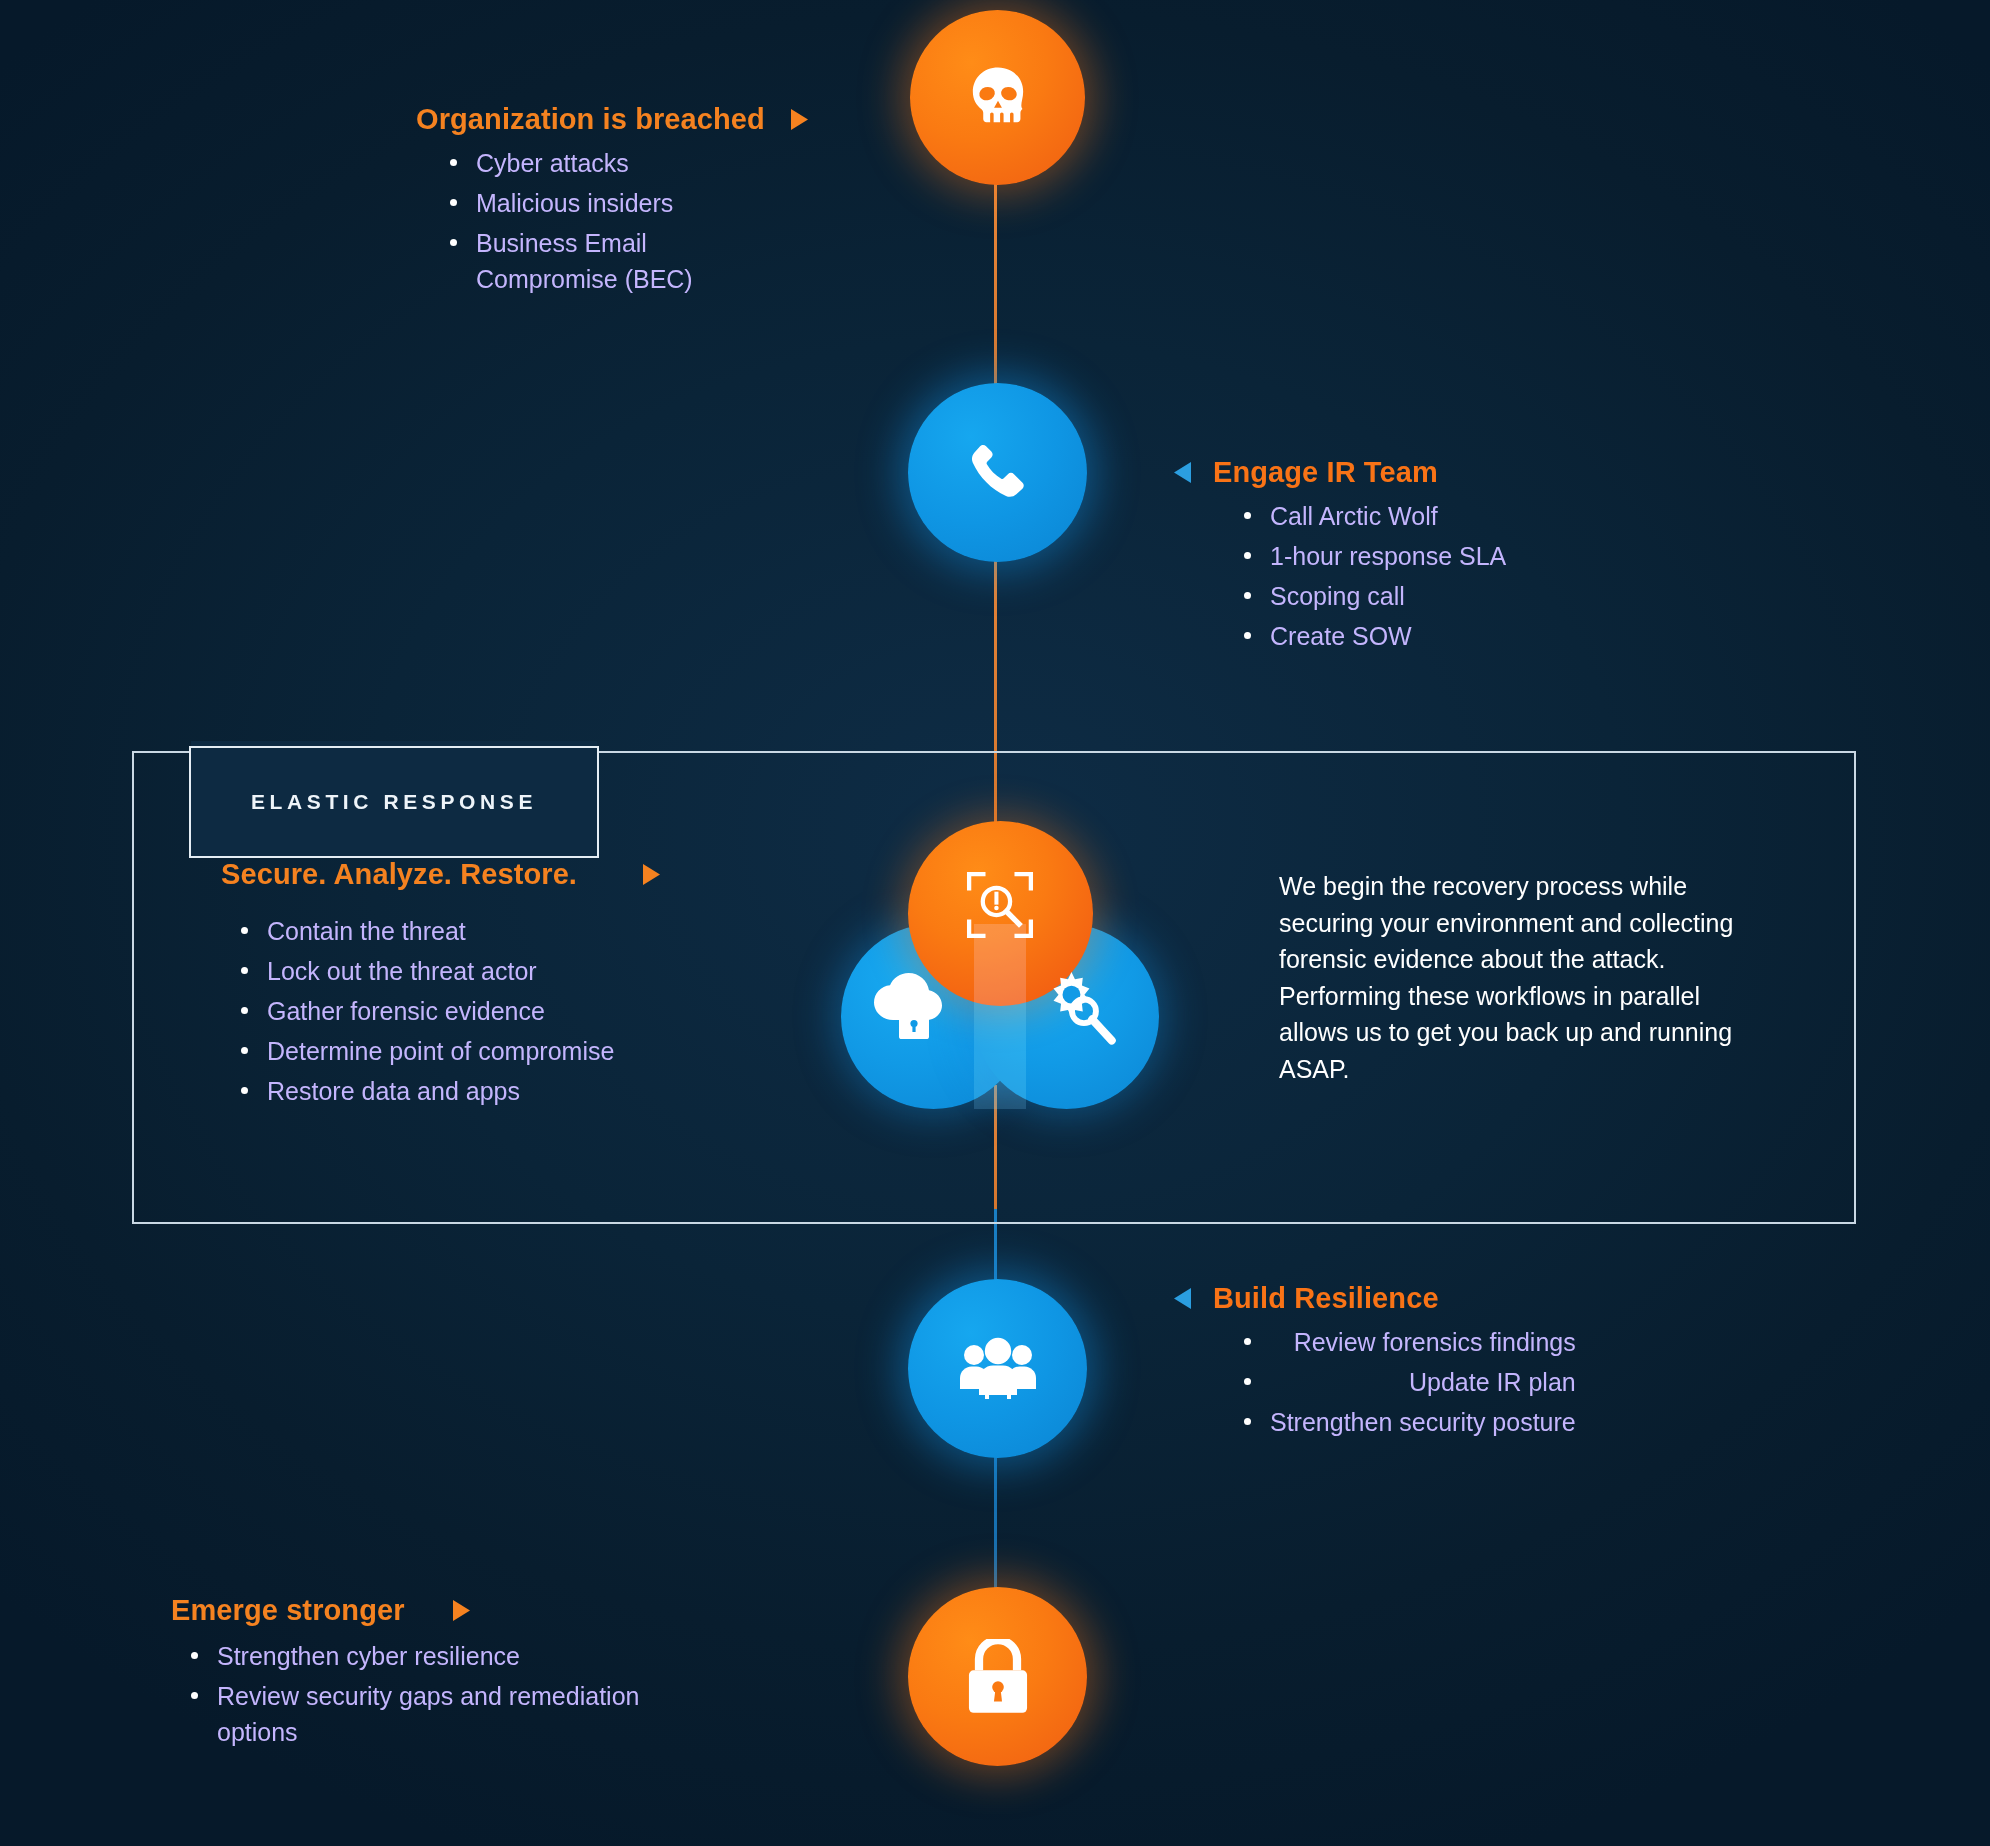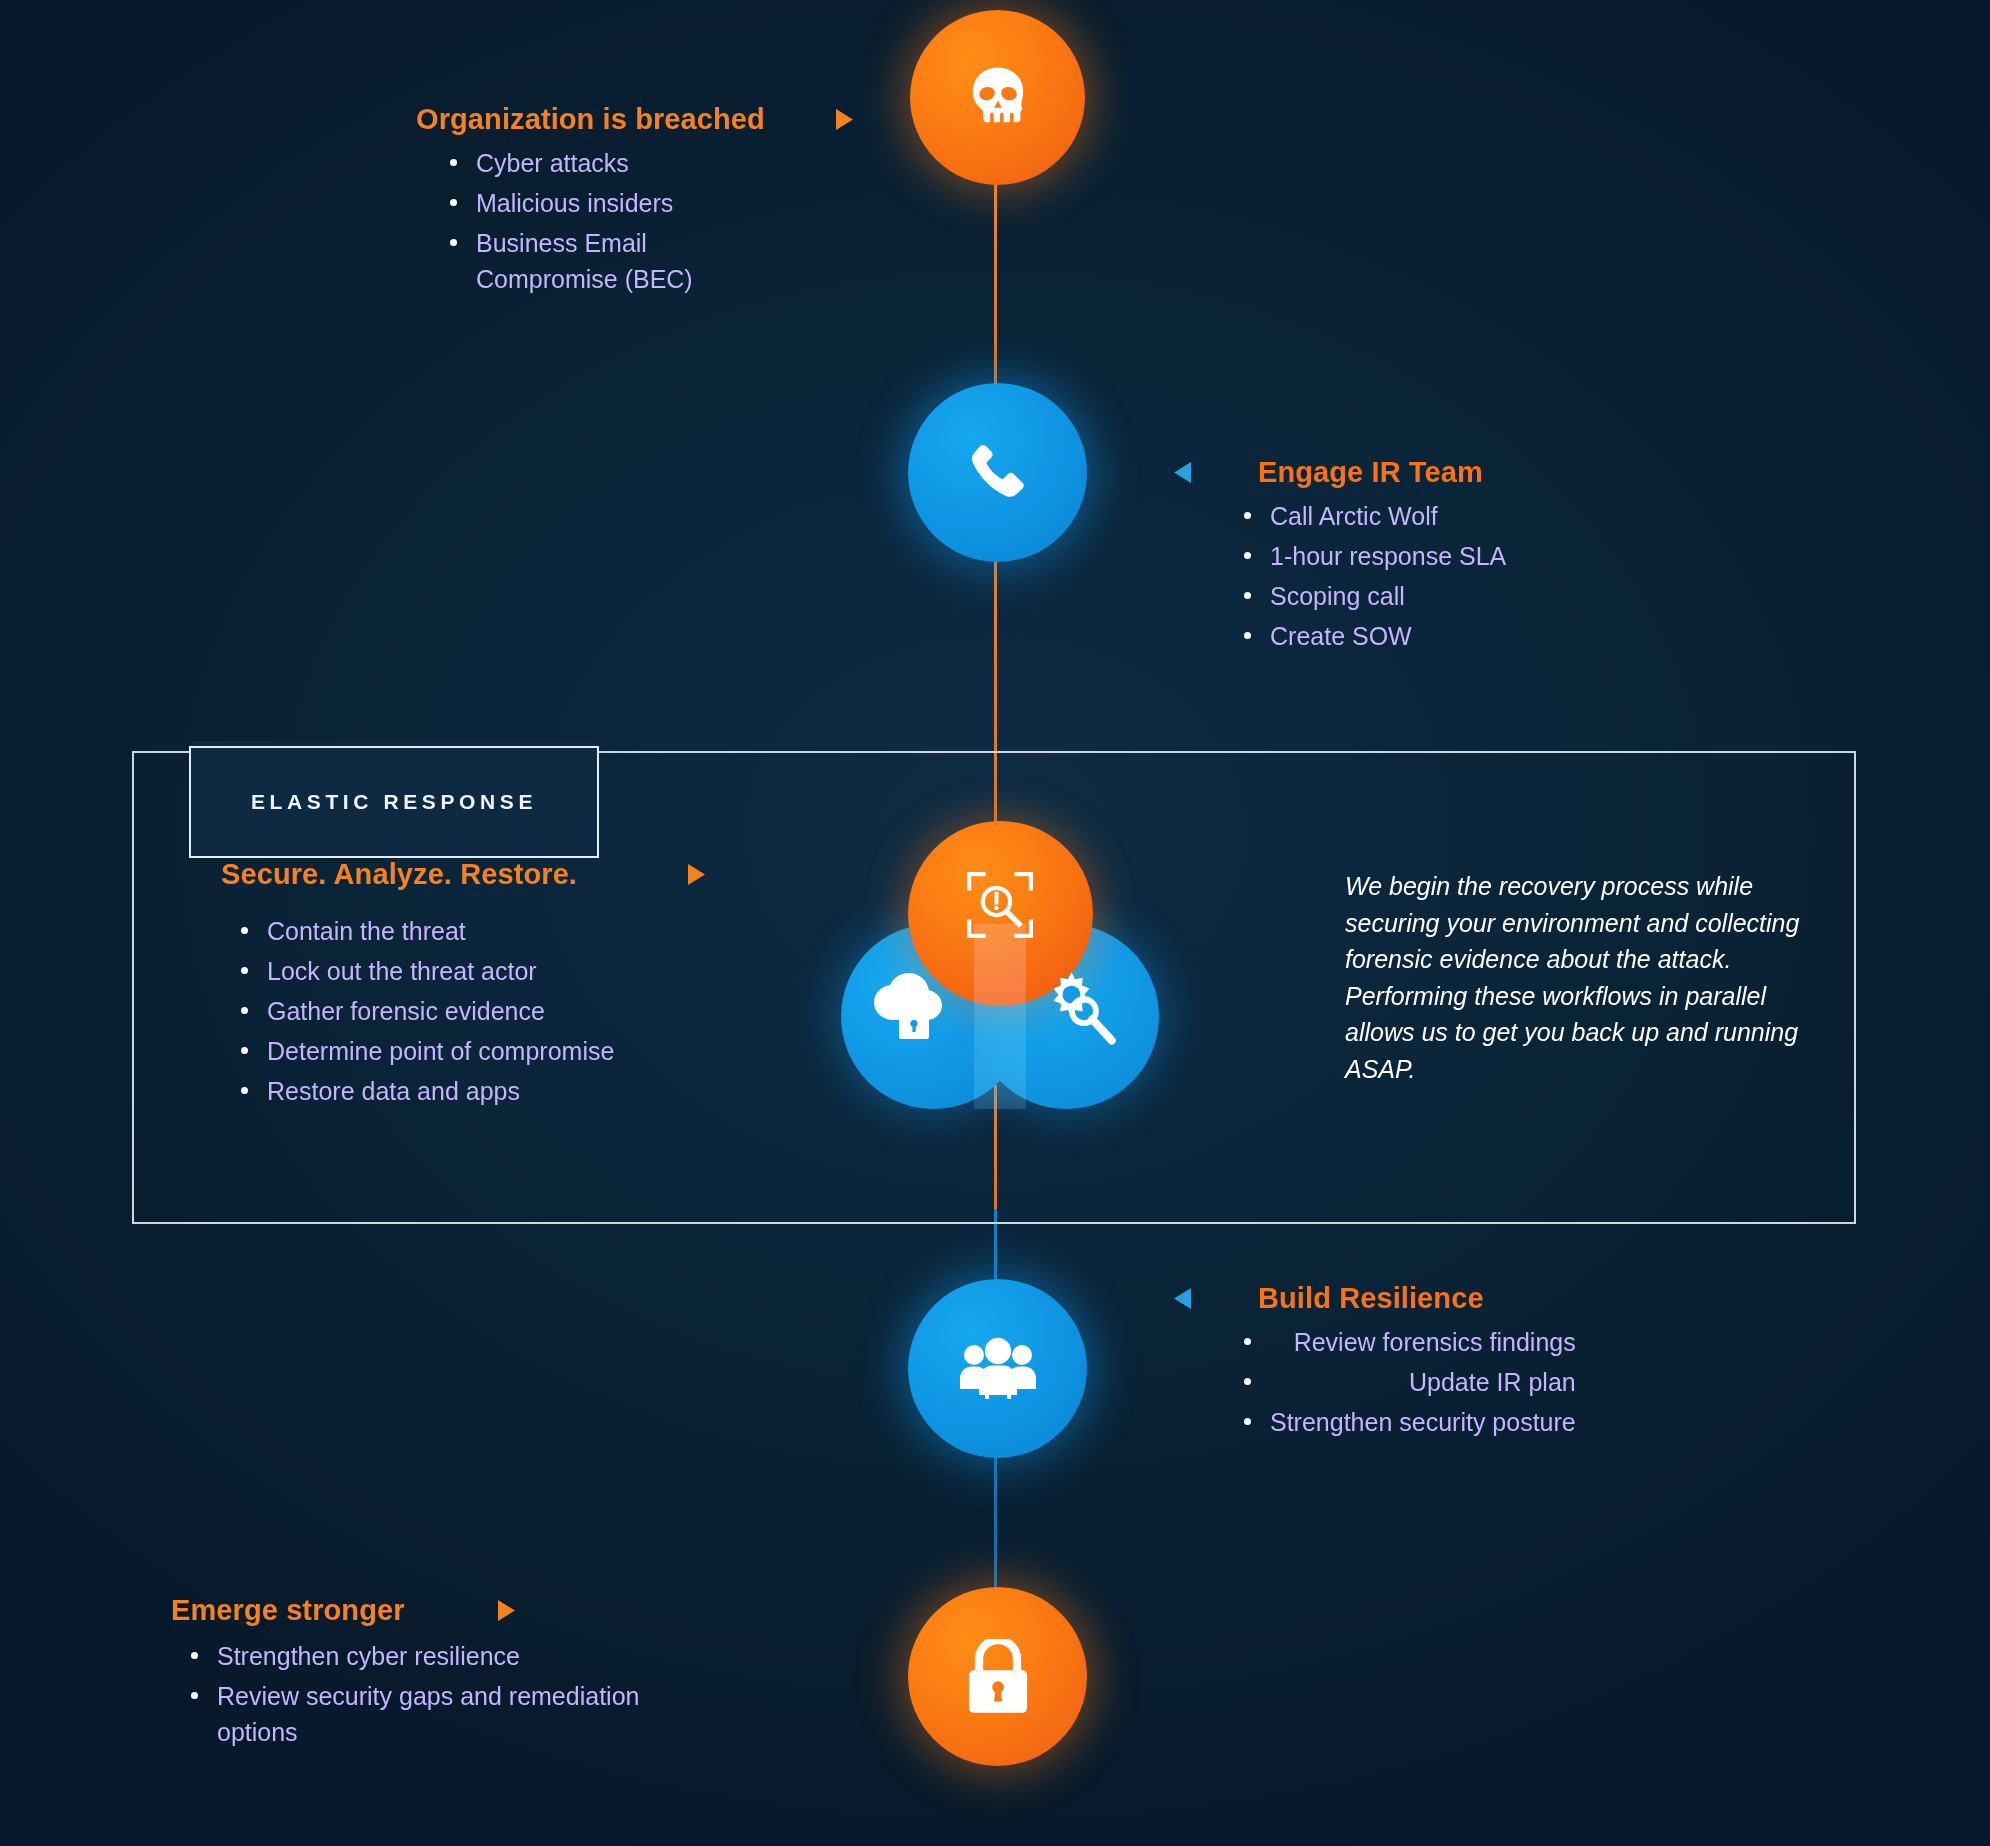--- a/index.html
+++ b/index.html
@@ -71,21 +71,20 @@
   }
 
   
   .block { position: absolute; z-index: 4; }
   .heading {
     font-size: 29px;
     font-weight: bold;
     display: flex;
     align-items: center;
     letter-spacing: 0.1px;
-    gap: 45px;
   }
   .heading.orange { color: #f58220; }
   .heading.blue   { color: #f97316; }
   .heading .arrow { margin: 0 0 0 26px; line-height: 0; }
   .heading .arrow.left { margin: 0 22px 0 0; }
 
   ul.bullets {
     margin: 9px 0 0 0;
     padding: 0 0 0 34px;
     list-style: none;
@@ -256,21 +255,21 @@
   </div>
   <ul class="bullets" style="padding-left:20px; margin-top:22px;">
     <li>Contain the threat</li>
     <li>Lock out the threat actor</li>
     <li>Gather forensic evidence</li>
     <li>Determine point of compromise</li>
     <li>Restore data and apps</li>
   </ul>
 </div>
 
-<div class="block" style="left:1345px; top:868px;font-style:italic;">
+<div class="block" style="left:1279px; top:868px;">
   <div class="para">We begin the recovery process while securing your environment and collecting forensic evidence about the attack. Performing these workflows in parallel allows us to get you back up and running ASAP.</div>
 </div>
 
 <div class="node node-blue" style="left:908px; top:1279px; width:179px; height:179px;">
   <span>
     <svg width="80" height="64" viewBox="0 0 80 64" fill="#ffffff">
       <circle cx="16" cy="18" r="10"></circle>
       <path d="M2 52V41c0-6.4 5.2-11.6 11.6-11.6h4.8C24.8 29.4 30 34.6 30 41v11z"></path>
       <circle cx="64" cy="18" r="10"></circle>
       <path d="M50 52V41c0-6.4 5.2-11.6 11.6-11.6h4.8C72.8 29.4 78 34.6 78 41v11z"></path>

